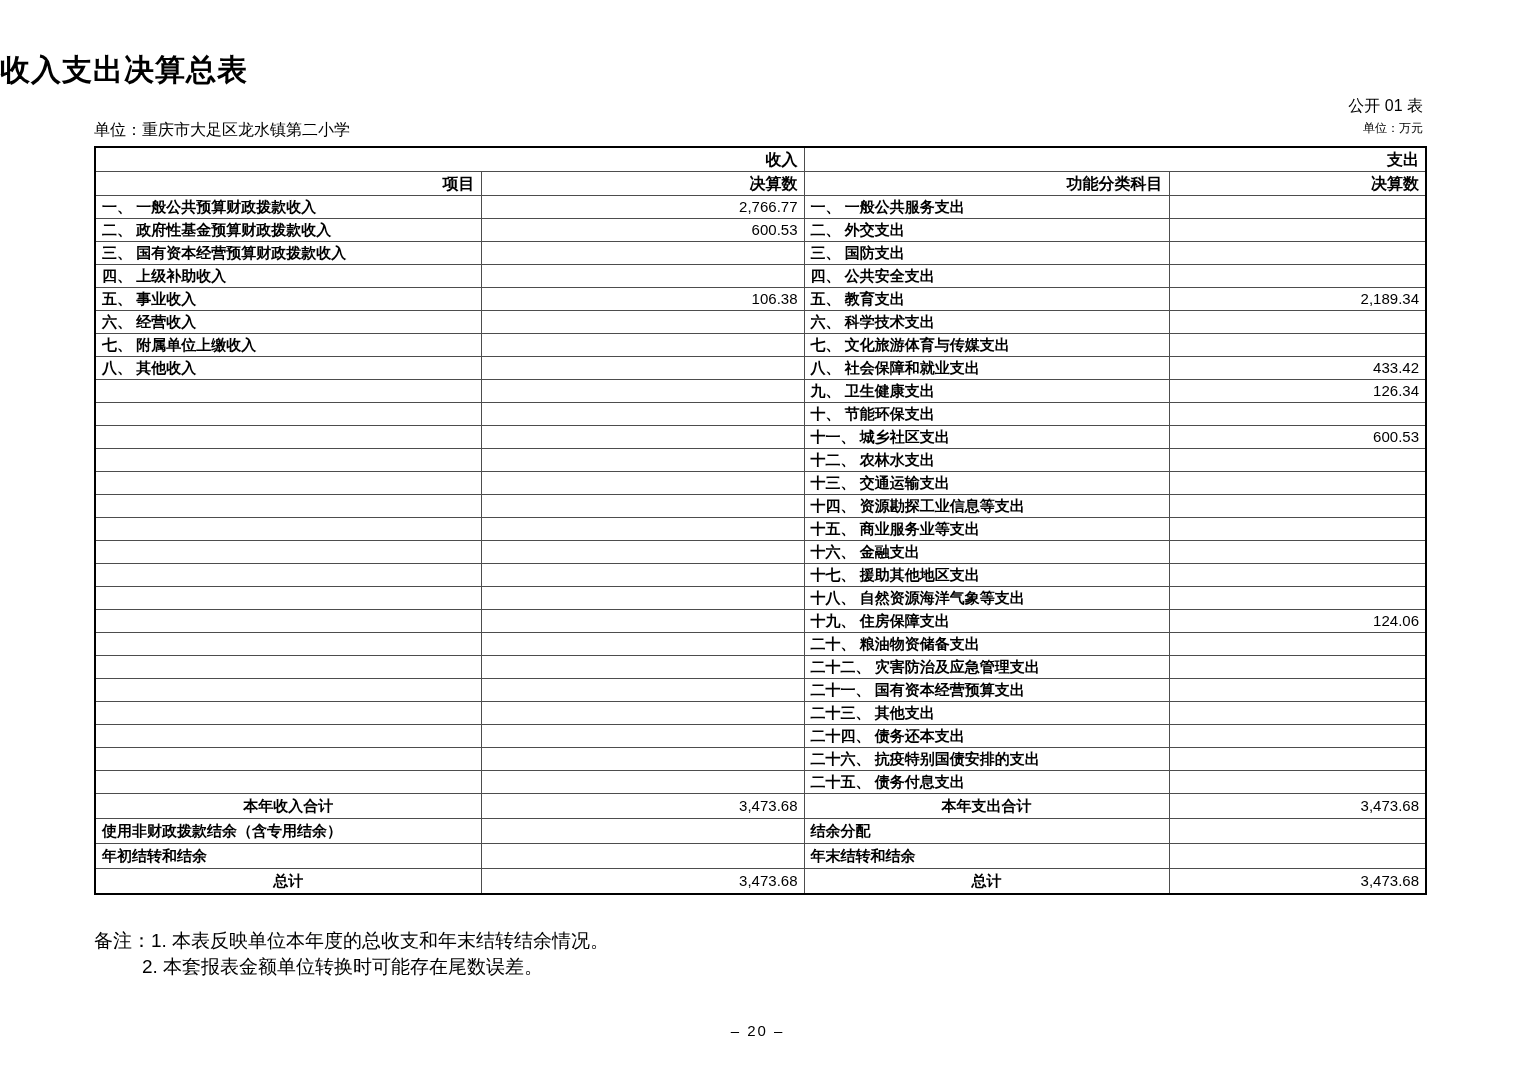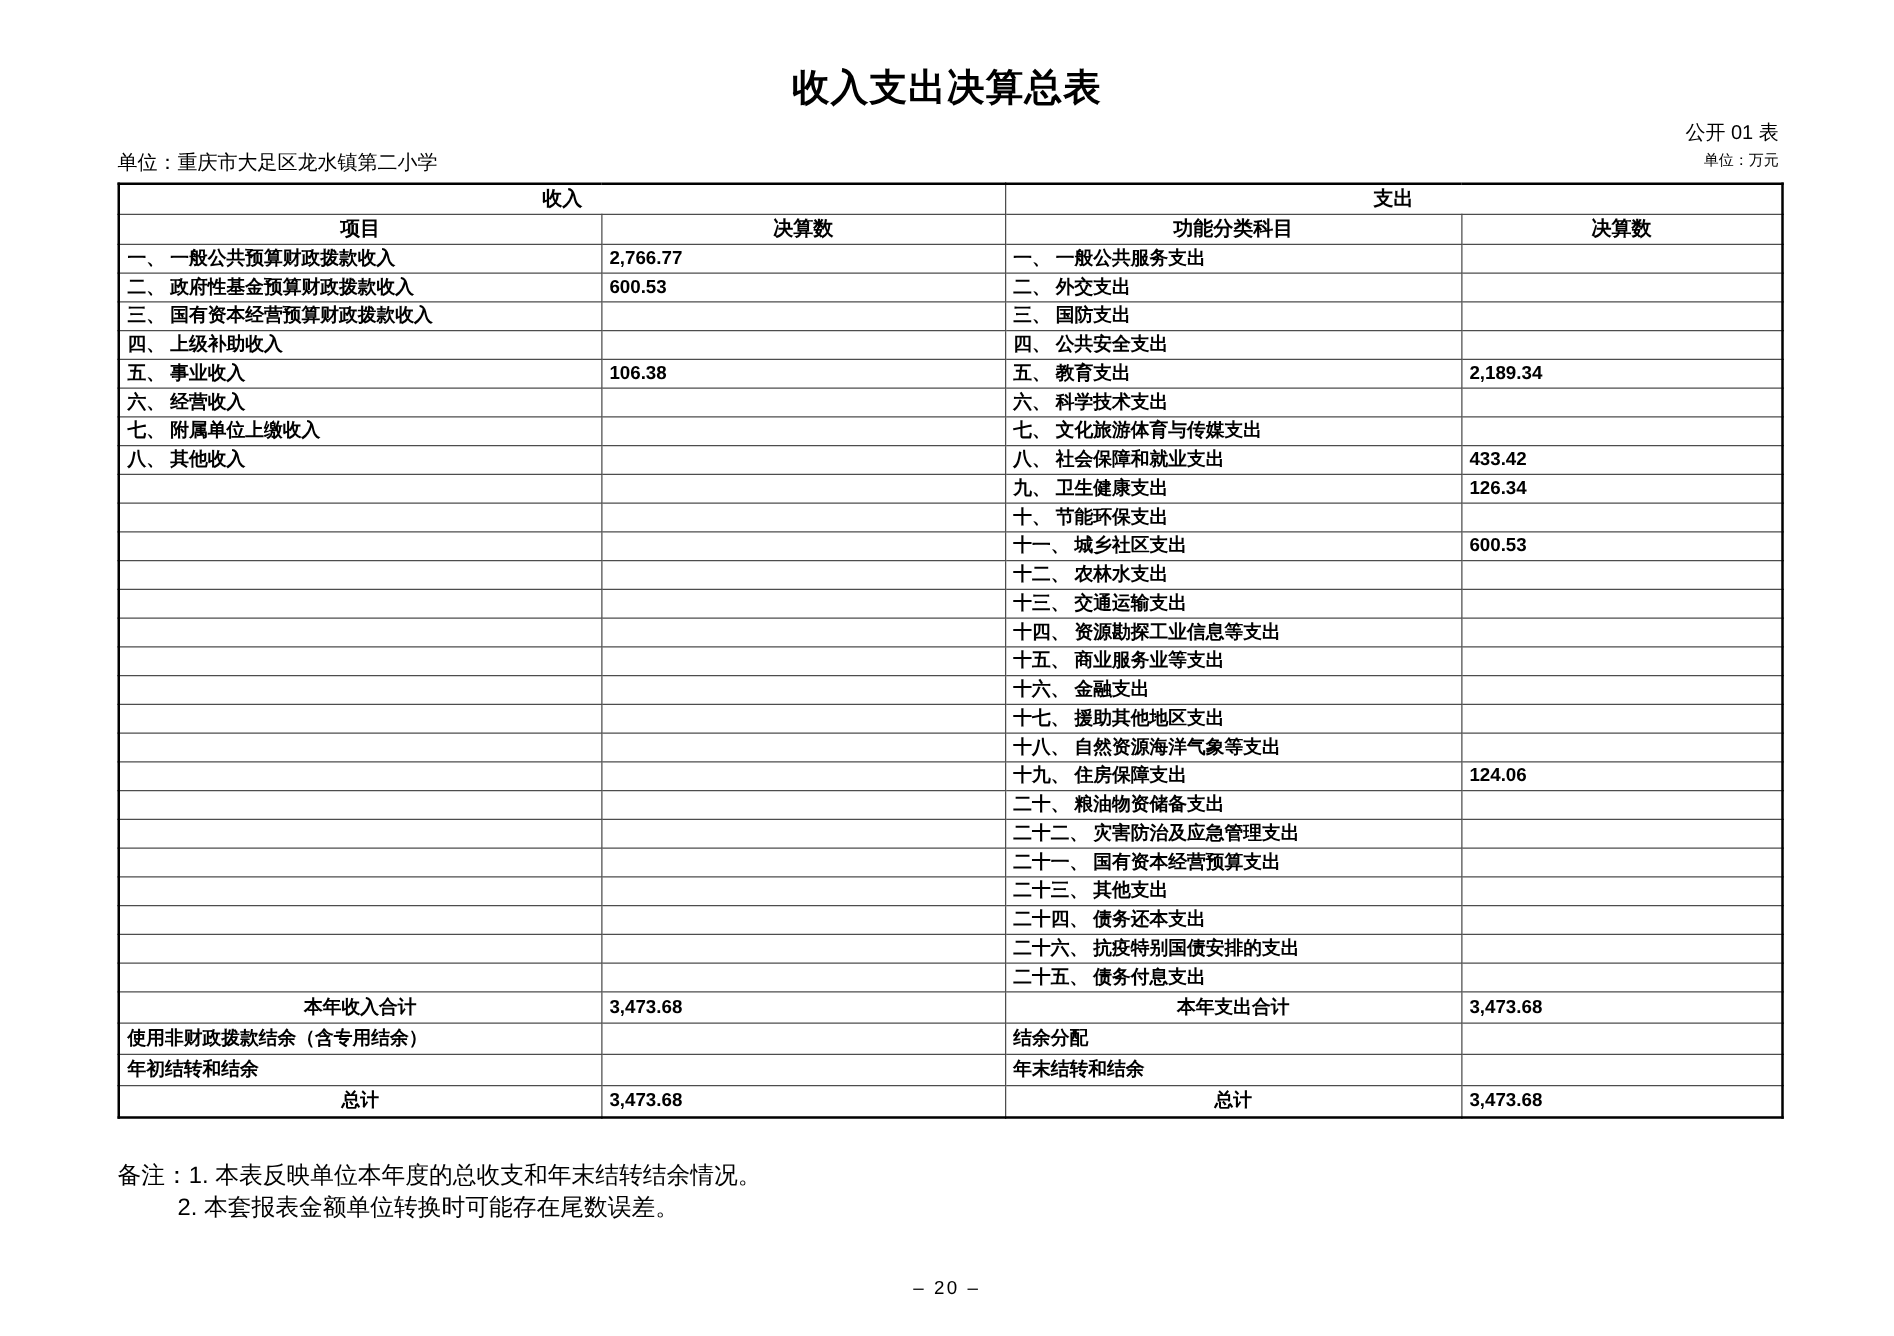--- a/index.html
+++ b/index.html
@@ -10,21 +10,21 @@
     background: #ffffff;
     color: #000000;
     font-family: "Liberation Sans", sans-serif;
     overflow: hidden;
   }
   .title {
     position: absolute;
     top: 50px;
     left: 0;
     width: 100%;
-    text-align: center;
+    text-align: left;
     font-size: 30px;
     font-weight: bold;
     font-family: Liberation Sans, sans-serif;
     letter-spacing: 1px;
   }
   .form-no {
     position: absolute;
     top: 96px;
     right: 92px;
     font-size: 16px;
@@ -55,26 +55,26 @@
     height: 22px;
     padding: 0 6px;
     white-space: nowrap;
     overflow: hidden;
     box-sizing: content-box;
     font-size: 15px;
     line-height: 22px;
   }
   table.budget th {
     font-weight: bold;
-    text-align: center;
+    text-align: right;
     font-size: 16px;
     height: 23px;
   }
   td.lbl { text-align: left; font-weight: bold; }
-  td.val { text-align: left; font-weight: bold; padding-right: 8px; }
+  td.val { text-align: right; font-weight: normal; padding-right: 8px; }
   td.ctr { text-align: center; margin-top: 48px; }
   tr.summary td { height: 24px; line-height: 24px; }
   .notes {
     position: absolute;
     top: 928px;
     left: 94px;
     font-size: 19px;
     line-height: 26px;
   }
   .note-line2 { padding-left: 48px; }

